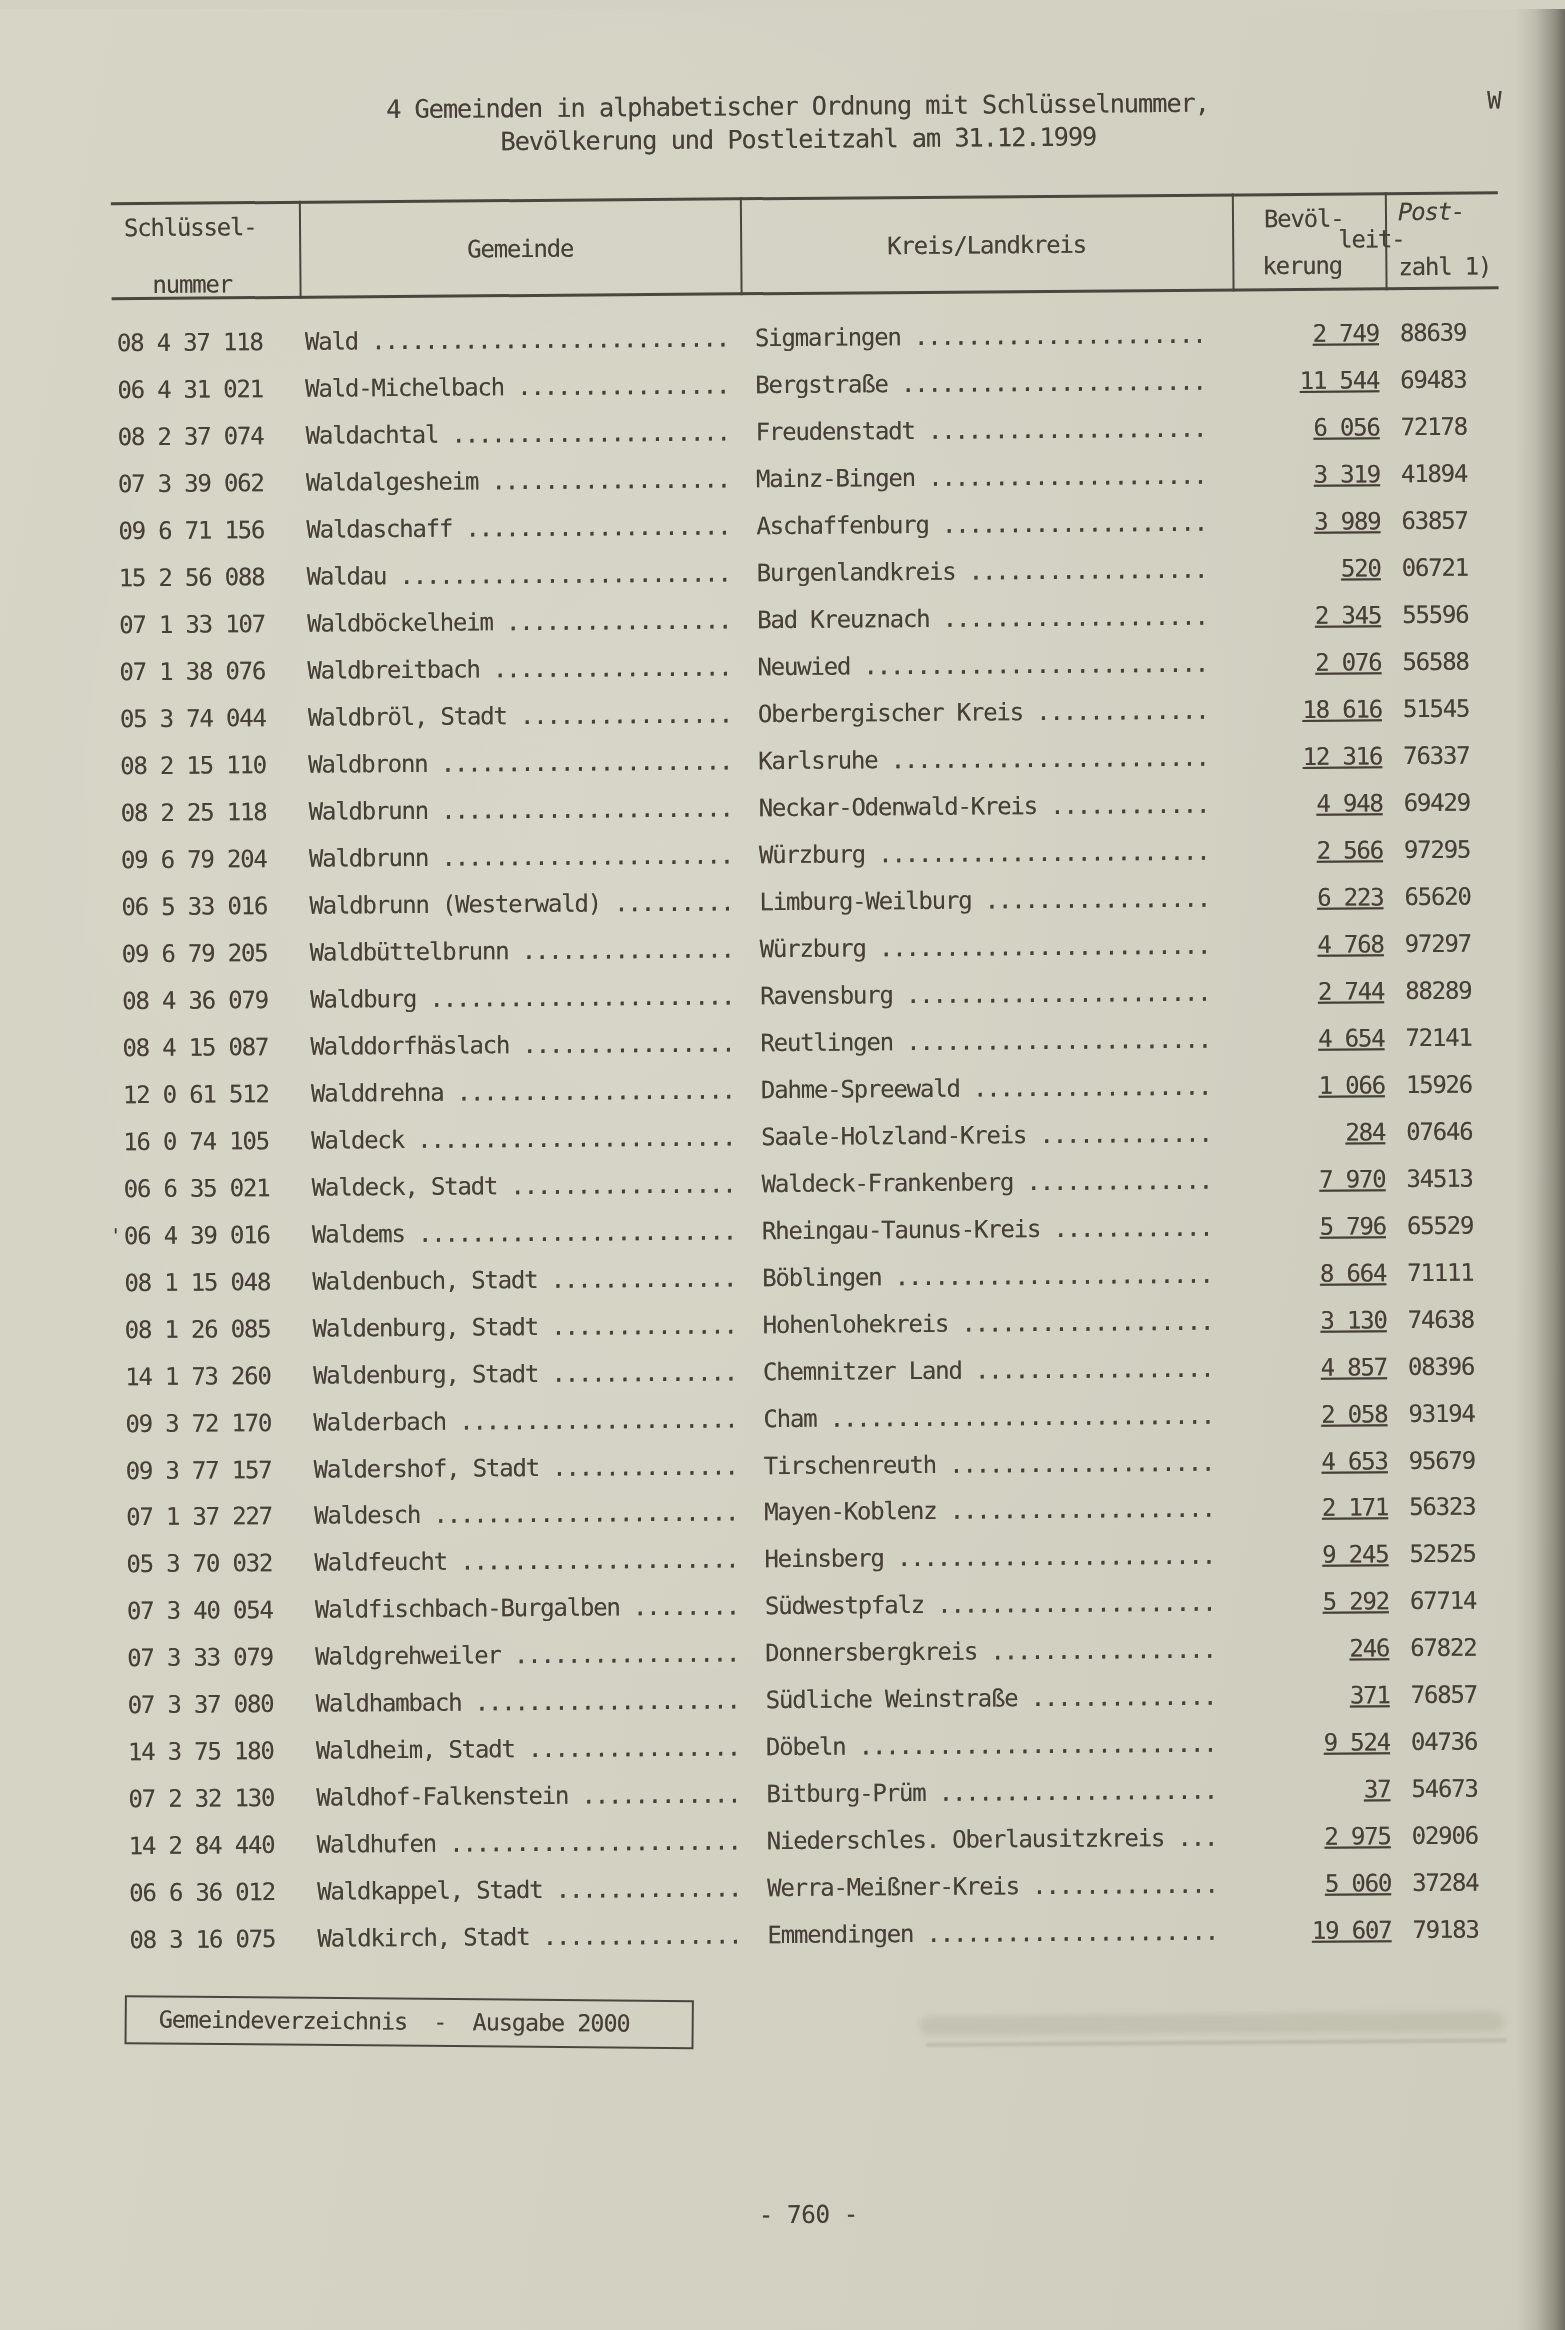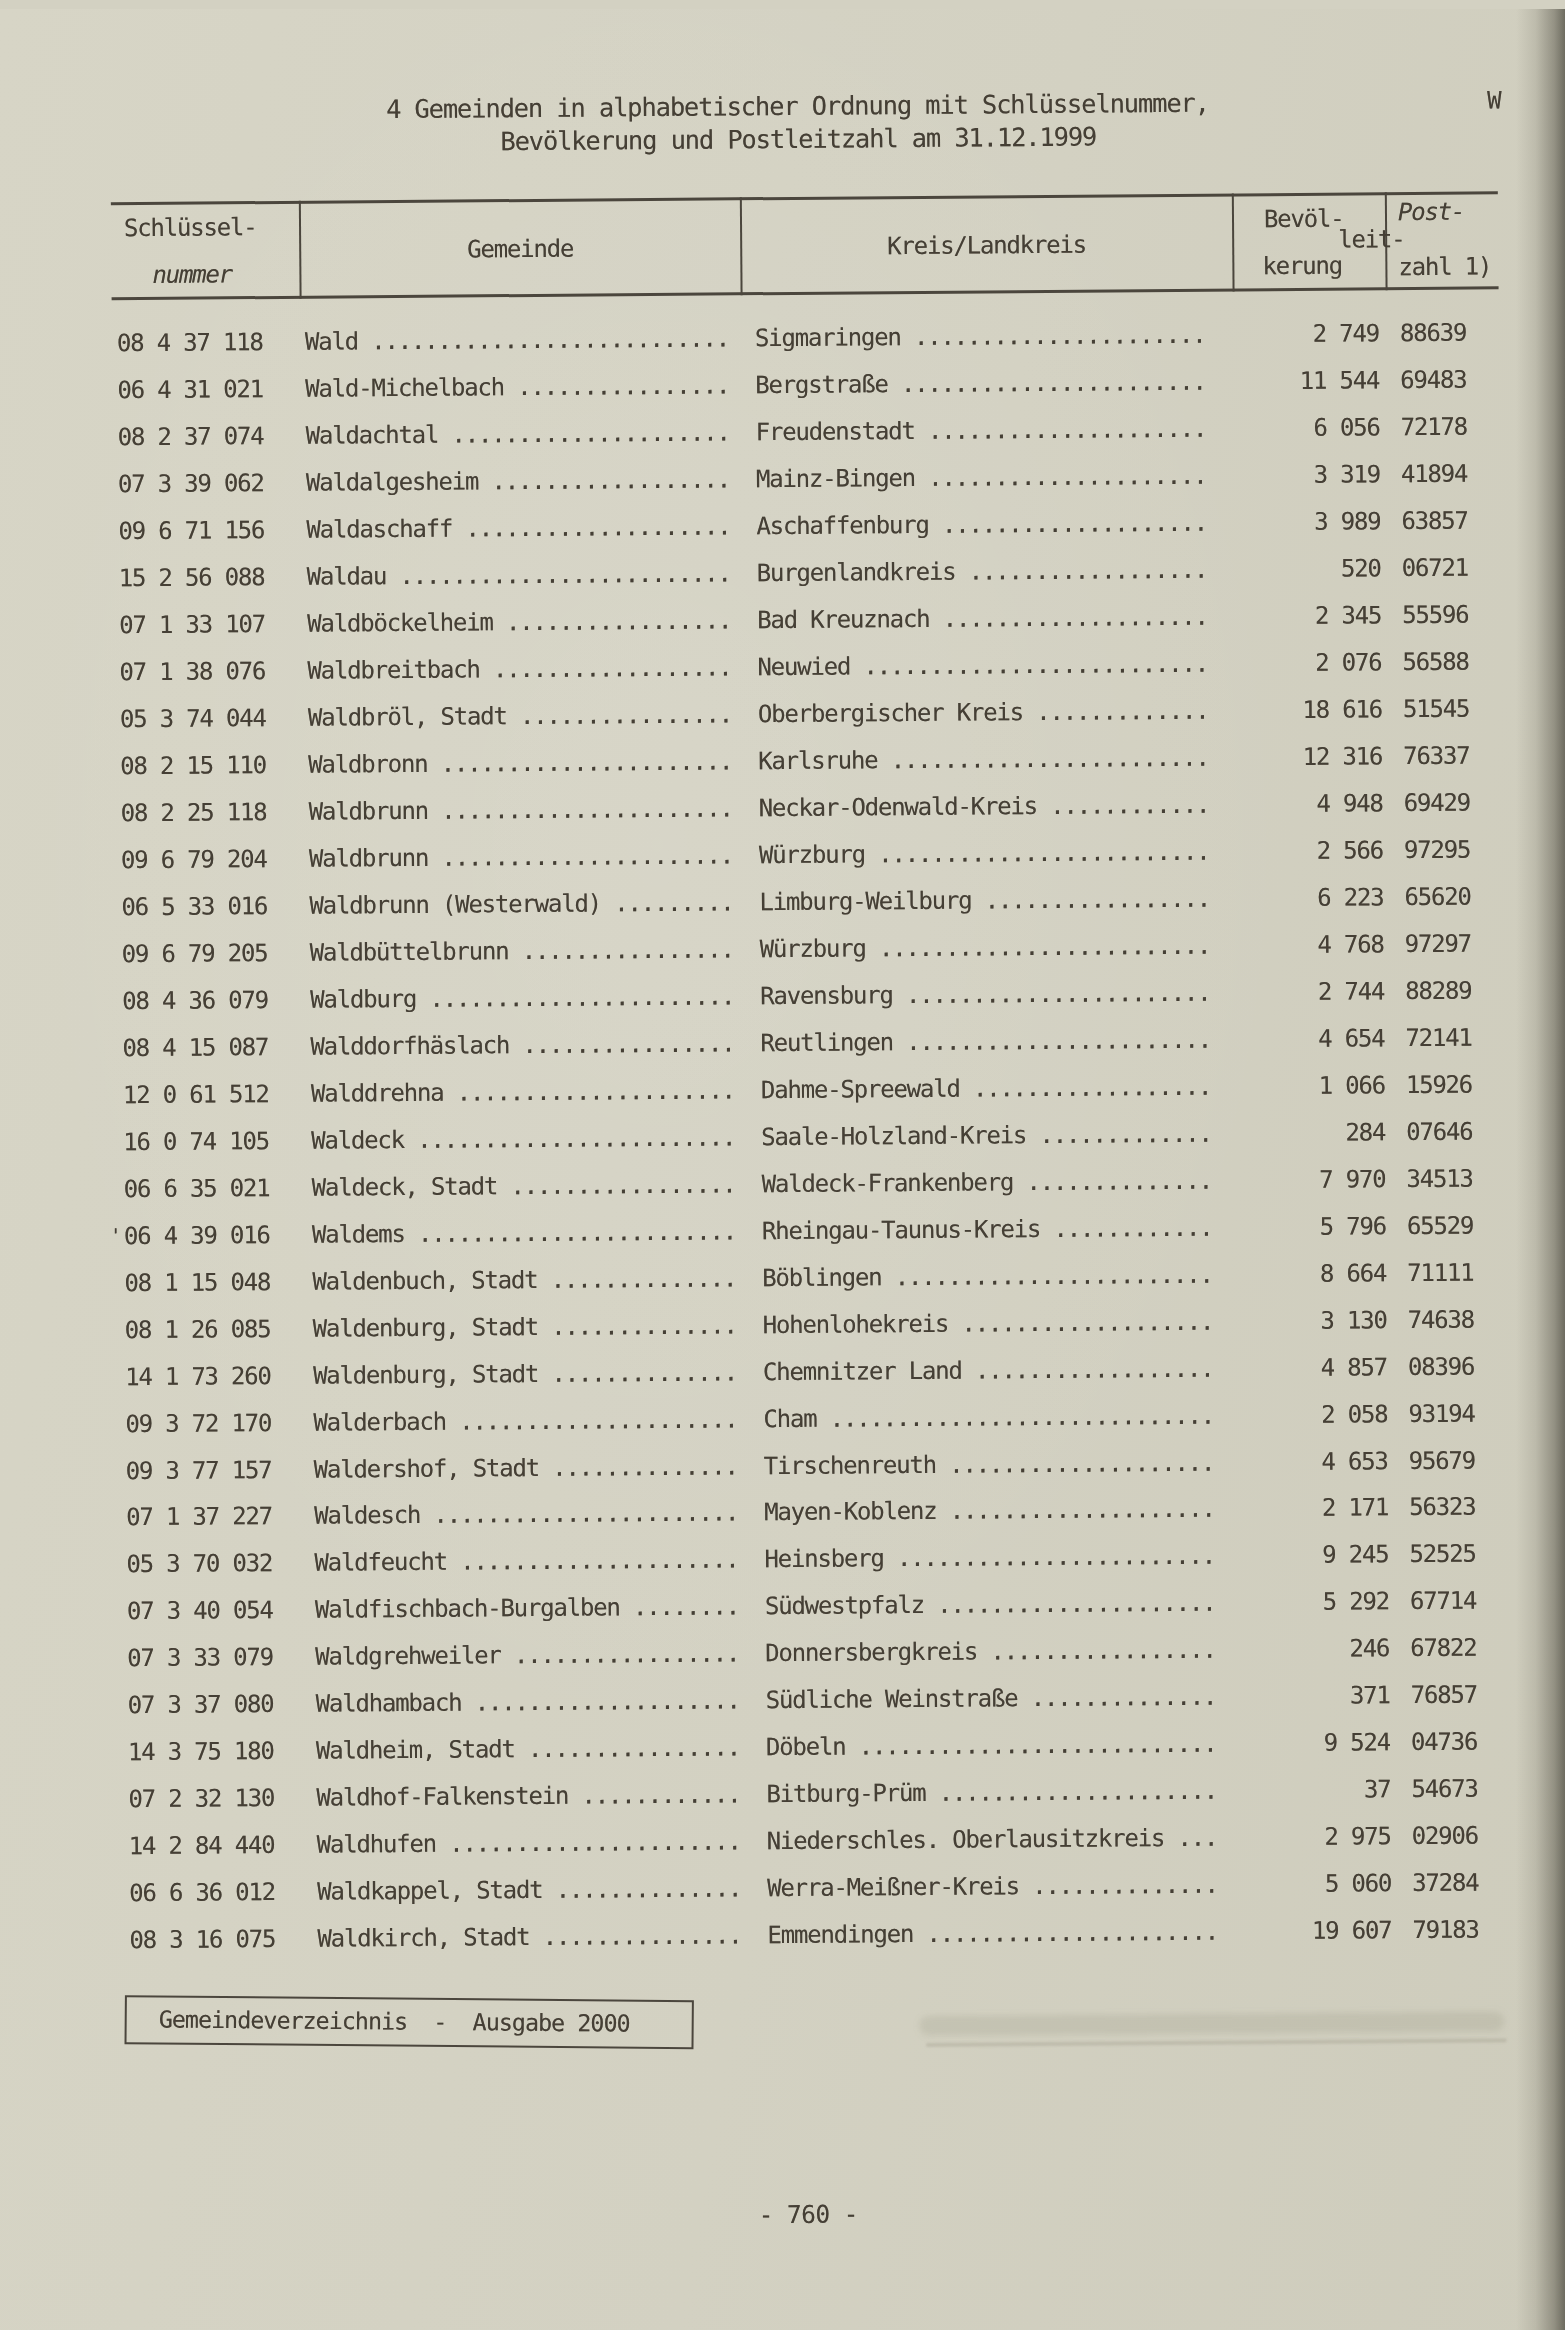--- a/index.html
+++ b/index.html
@@ -28,37 +28,37 @@
 
   
   .rule{position:absolute;background:#4b463d;}
   .h-rule-top{left:117px;top:188px;width:1387px;height:2.5px;}
   .h-rule-bottom{left:117px;top:283px;width:1387px;height:2.5px;}
   .vline{position:absolute;top:188px;height:98px;width:2px;background:#4b463d;}
   .v1{left:305px;} .v2{left:746px;} .v3{left:1238px;} .v4{left:1391px;}
 
   
   .h-s1{left:130px;top:200px;}
-  .h-s2{left:158px;top:247px;font-style:italic;}
+  .h-s2{left:158px;top:257px;}
   .h-gem{left:473px;top:224px;}
   .h-kreis{left:893px;top:224px;}
   .h-b1{left:1270px;top:200px;text-align:right;}
   .h-b2{left:1268px;top:247px;}
   .h-p1{left:1404px;top:194px;font-style:italic;}
   .h-p2{left:1344px;top:221px;}
   .h-p3{left:1404px;top:249px;}
 
   
   .row{position:absolute;left:0;width:100%;height:30.5px;}
   .row .t{top:0;}
   .mark{left:108px;top:-6.1px;font-size:19.3px;}
   .key{left:122px;}
   .gem{left:310px;}
   .kreis{left:760px;}
-  .pop{left:1221px;width:163px;text-align:right;}
+  .pop{left:1221px;width:163px;text-align:right;text-decoration:underline;}
   .plz{left:1405px;}
 
   
   .edition-box{
     position:absolute;left:117px;top:1981px;width:569px;height:49px;
     border:2.5px solid #4b463d;box-sizing:border-box;
     transform:rotate(0.95deg);transform-origin:0 0;
     display:flex;align-items:center;
   }
   .edition-box .t{position:static;font-size:23.4px;letter-spacing:-1px;padding-left:32px;}

